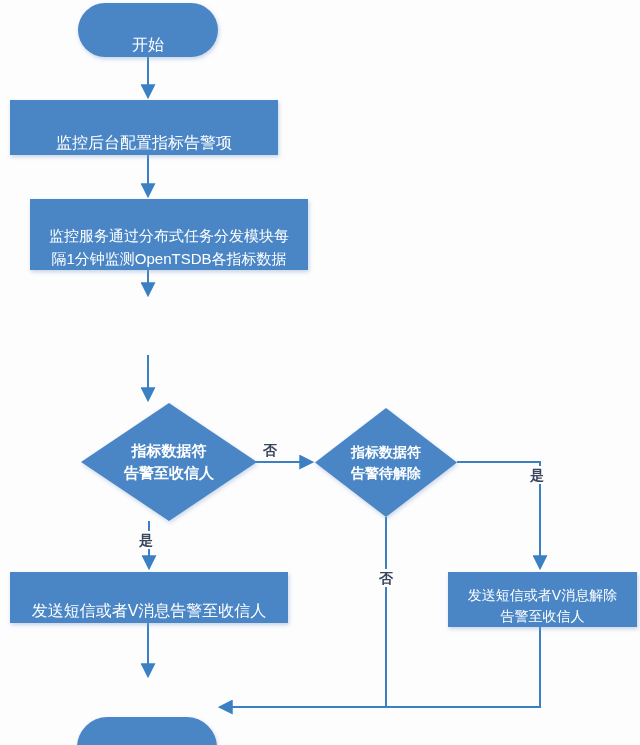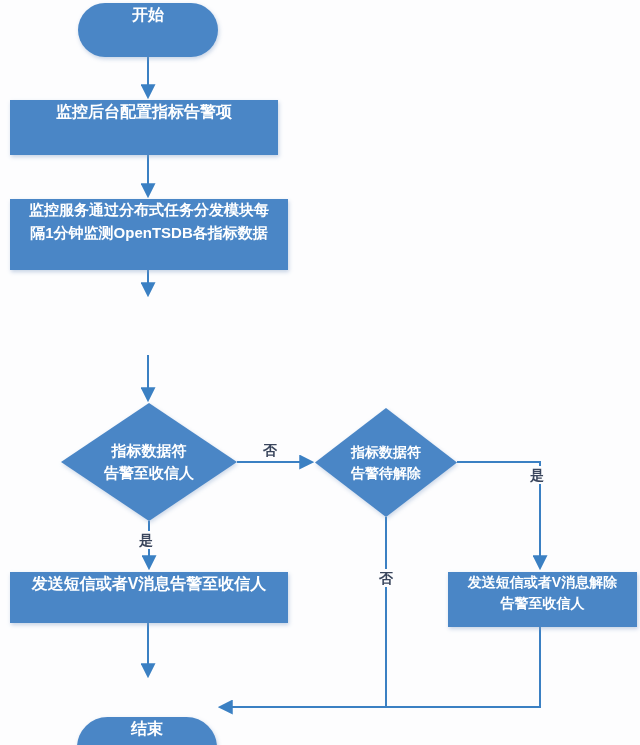--- a/index.html
+++ b/index.html
@@ -14,37 +14,37 @@
     width:640px;height:745px;
     background:var(--canvas-bg);
     font-family:"Liberation Sans","DejaVu Sans",sans-serif;
   }
   .stage{position:relative;width:640px;height:745px;background:var(--canvas-bg);overflow:hidden;}
   svg.connectors{position:absolute;left:0;top:0;z-index:1;}
   svg.connectors path.edge{stroke:var(--line-color);stroke-width:2;fill:none;}
   svg.connectors marker path{fill:var(--line-color);}
   .node{
     position:absolute;z-index:2;
-    display:flex;align-items:flex-start;justify-content:center;
-    text-align:center;color:var(--node-text);font-weight:bold;
+    display:flex;align-items:flex-end;justify-content:center;
+    text-align:center;color:var(--node-text);font-weight:normal;
     background:var(--node-fill);
   }
   .rect{box-shadow:1px 2px 4px rgba(130,160,200,.45);}
   .pill{box-shadow:1px 2px 4px rgba(130,160,200,.45);}
   .diamond-wrap{position:absolute;z-index:2;filter:drop-shadow(1px 2px 2px rgba(130,160,200,.4));}
   .diamond{
     width:100%;height:100%;
     display:flex;align-items:center;justify-content:center;
     text-align:center;color:var(--node-text);font-weight:bold;
     background:var(--node-fill);
     clip-path:polygon(50% 0,100% 50%,50% 100%,0 50%);
   }
   .lbl{white-space:pre-line;line-height:1.5;}
   .fs16{font-size:16px;}
-  .fs15{font-size:15px;}
+  .fs15{font-size:15px;margin-left:20px;}
   .fs14{font-size:14px;}
   .edge-label{
     position:absolute;z-index:3;
     color:var(--edge-label-color);font-weight:bold;font-size:14px;
     background:var(--canvas-bg);padding:0 2px;line-height:18px;
   }
   
   #n-start{left:78px;top:3px;width:140px;height:54px;border-radius:27px;}
   #n-configure{left:10px;top:100px;width:268px;height:55px;}
   #n-monitor{left:10px;top:199px;width:278px;height:71px;}

